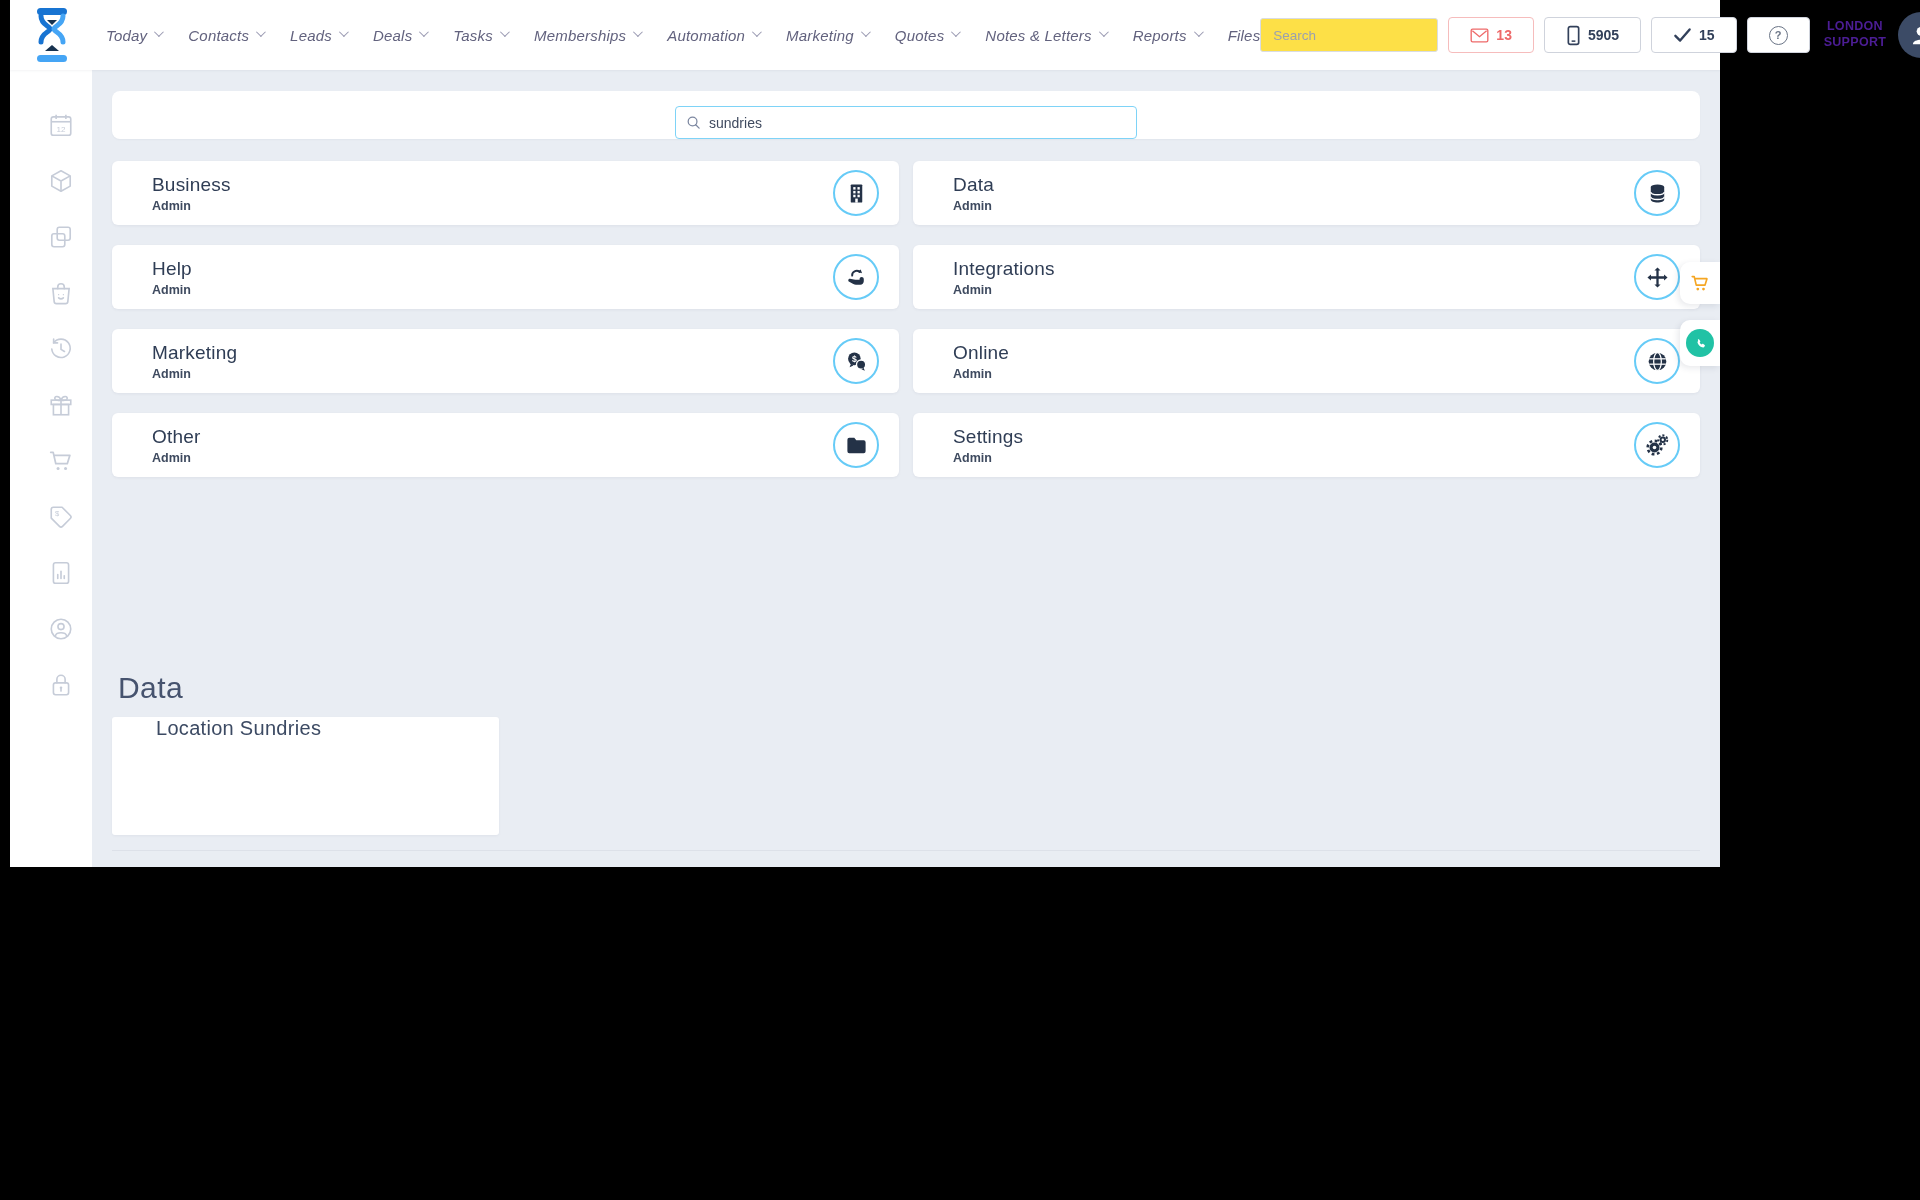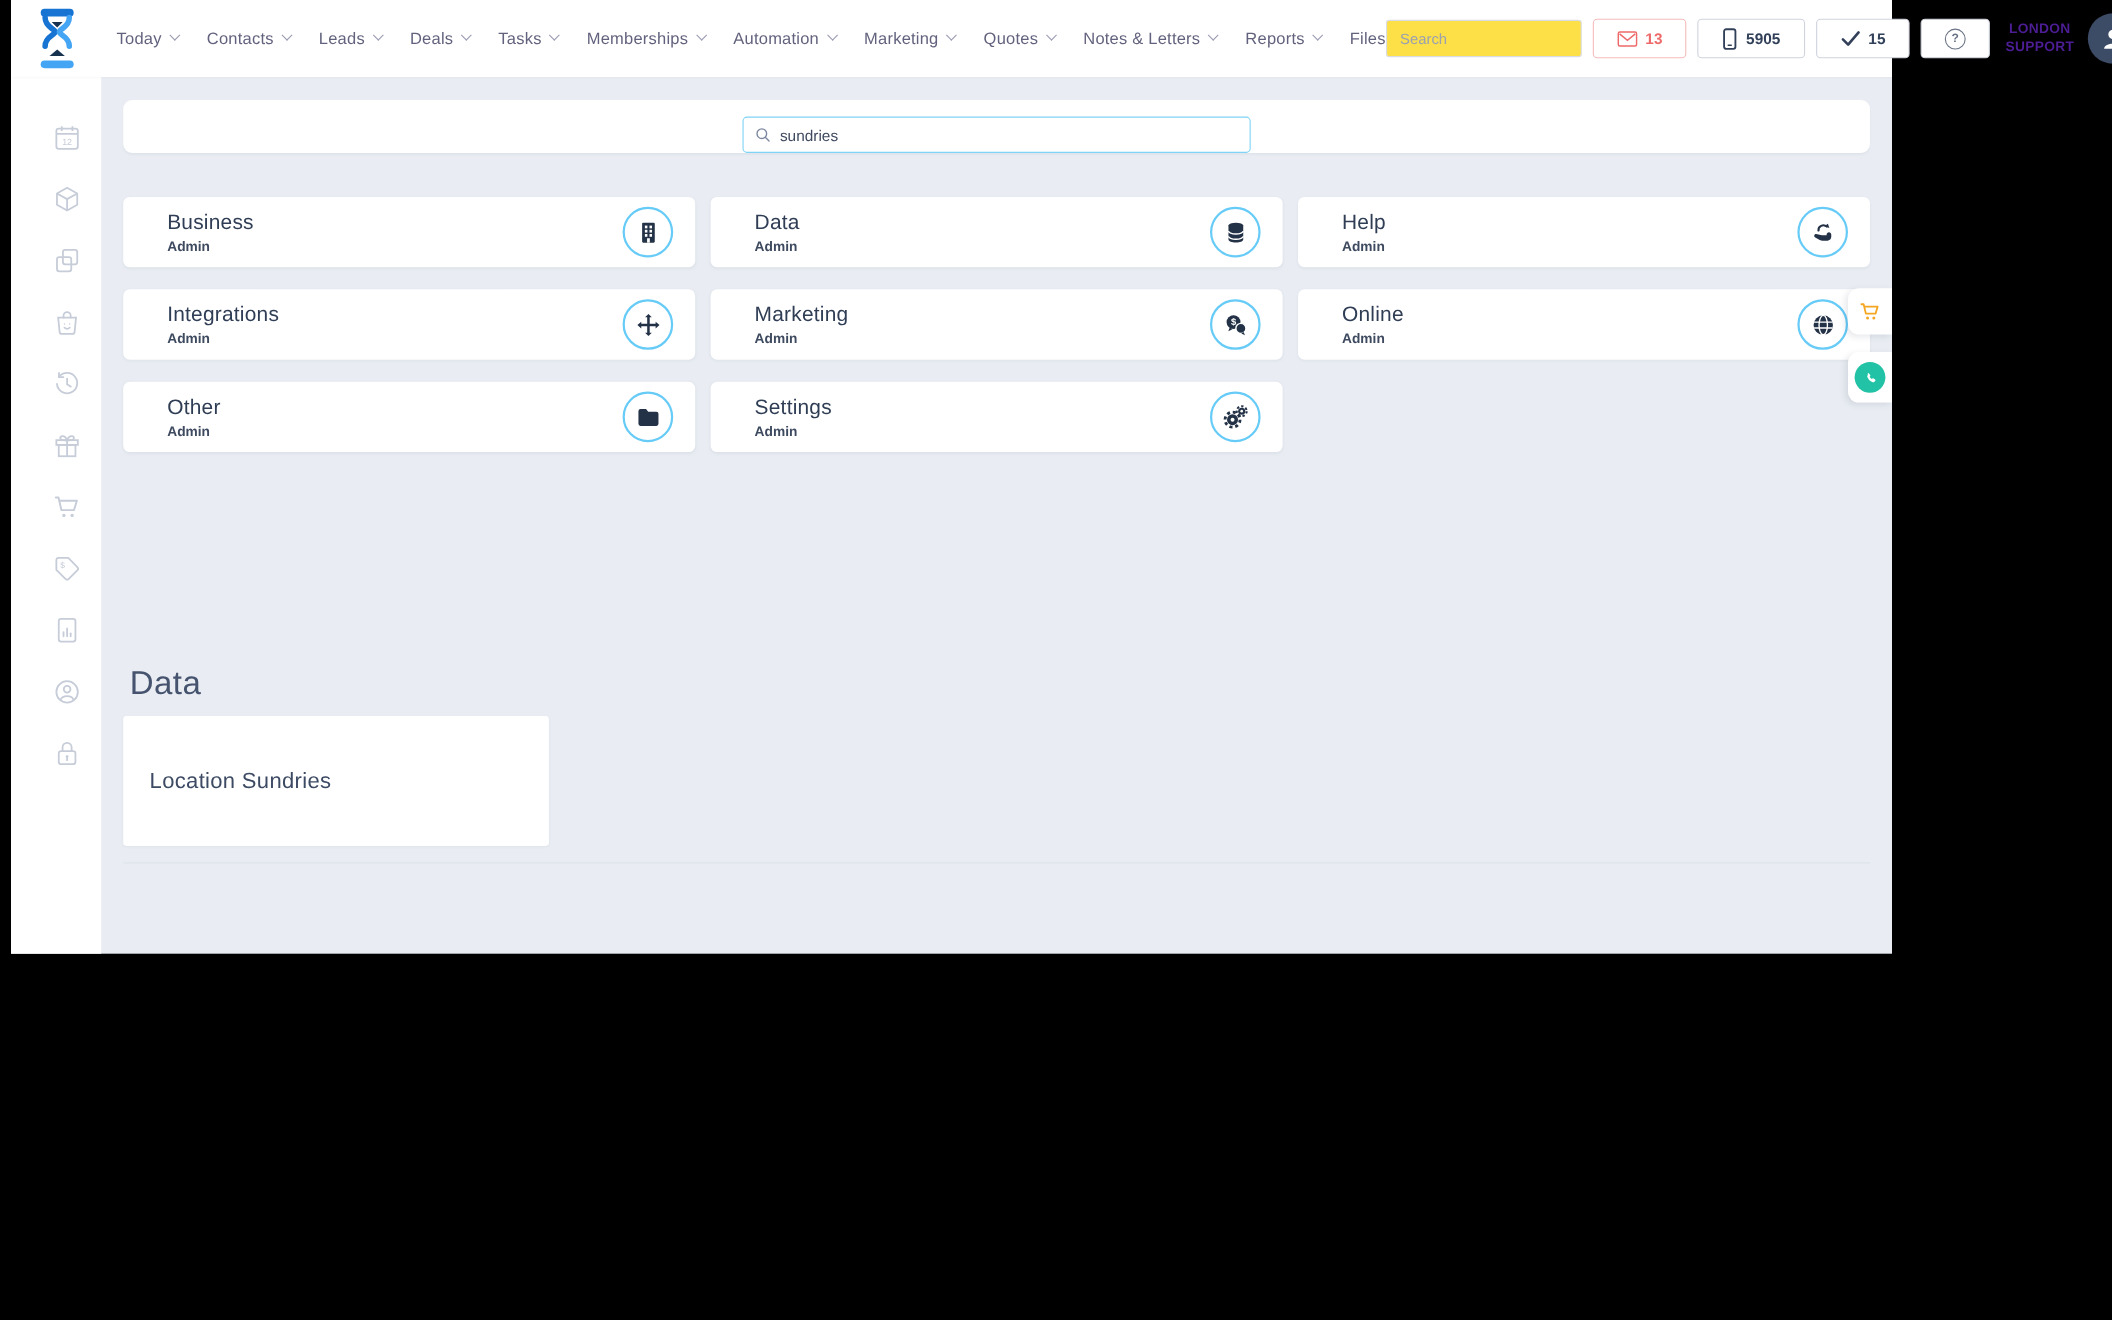--- a/index.html
+++ b/index.html
@@ -7,21 +7,21 @@
               font-family:"Liberation Sans", sans-serif; }
 
   .window { position:absolute; left:10px; top:0; width:1710px; height:867px;
             background:#e9edf3; overflow:visible; }
 
   
   .topbar { position:relative; z-index:5; height:70px; background:#fff; display:flex;
             align-items:center; padding:0 16px 0 20px;
             box-shadow:0 1px 2px rgba(50,60,90,.06); }
   .logo { width:46px; height:58px; display:flex; align-items:center; justify-content:center; cursor:pointer; }
-  .nav { display:flex; align-items:center; gap:27px; margin-left:32px; white-space:nowrap; }
+  .nav { display:flex; align-items:center; gap:27px; margin-left:32px; white-space:nowrap;font-style:italic; }
   .nav-item { display:flex; align-items:center; gap:7px; font-size:15px; color:#62627e;
               letter-spacing:.2px; cursor:pointer; }
   .chev { width:7px; height:7px; border-right:1.6px solid #9a9ab2; border-bottom:1.6px solid #9a9ab2;
           transform:rotate(45deg) translateY(-2px); margin-top:-3px; }
   .topbar-right { margin-left:auto; display:flex; align-items:center; gap:10px; }
   .tb-search { width:178px; height:34px; border:1px solid #d9dce3; border-radius:3px;
                display:flex; align-items:center; padding:0 8px 0 12px; background:#fde047; }
   .tb-search input { flex:1; border:none; outline:none; font-size:13.5px; color:#3c4758;
                      font-family:inherit; background:transparent; }
   .tb-search input::placeholder { color:#9aa0b0; }
@@ -47,35 +47,35 @@
   .content { flex:1; padding:0 20px; position:relative; }
 
   .searchbar-wrap { margin-top:21px; height:48px; background:#fff; border-radius:8px;
                     display:flex; align-items:flex-end; justify-content:center;
                     box-shadow:0 1px 2px rgba(30,40,70,.04); }
   .main-search { width:462px; height:33px; border:1.5px solid #7ed3f7; border-radius:4px;
                  background:#fff; display:flex; align-items:center; padding:0 10px; gap:8px; }
   .main-search input { flex:1; border:none; outline:none; font-size:14px; color:#3f4a5f;
                        font-family:inherit; background:transparent; }
 
-  .cards { margin-top:40px; display:grid; grid-template-columns:repeat(3,1fr);
+  .cards { margin-top:22px; display:grid; grid-template-columns:repeat(2,1fr);
            column-gap:14px; row-gap:20px; }
   .card { background:#fff; border-radius:6px; height:64px; display:flex; align-items:center;
           padding:0 20px 0 40px; box-shadow:0 1px 3px rgba(30,40,70,.06); cursor:pointer; }
   .card-titles { display:flex; flex-direction:column; }
   .card-title { font-size:19px; color:#2f3d55; letter-spacing:.2px; }
   .card-sub { font-size:12.5px; font-weight:bold; color:#3e4a5f; margin-top:3px; }
   .icon-circle { margin-left:auto; width:46px; height:46px; border-radius:50%;
                  border:2px solid #66cbf7; background:#fff; display:flex; align-items:center;
                  justify-content:center; flex-shrink:0; }
 
   .section-title { margin:194px 0 0 6px; font-size:30px; font-weight:500; color:#46536e;
                    letter-spacing:.4px; }
   .result-card { margin-top:12px; width:calc((100% - 42px)/4); height:118px; background:#fff;
-                 border-radius:3px; display:flex; align-items:center; padding-left:24px;
+                 border-radius:3px; display:flex; align-items:flex-start; padding-left:44px;
                  box-shadow:0 1px 3px rgba(30,40,70,.05); cursor:pointer; }
   .result-label { font-size:20px; color:#3c4a63; letter-spacing:.3px; }
   .divider { margin-top:15px; border-top:1px solid #dde1e9; }
 
   
   .edge-tab { position:absolute; right:0; background:#fff; border-radius:10px 0 0 10px;
               box-shadow:-2px 2px 6px rgba(30,40,70,.10); display:flex; align-items:center;
               justify-content:center; cursor:pointer; z-index:9; }
   .edge-cart { top:262px; width:40px; height:42px; }
   .edge-wa   { top:320px; width:40px; height:46px; }

